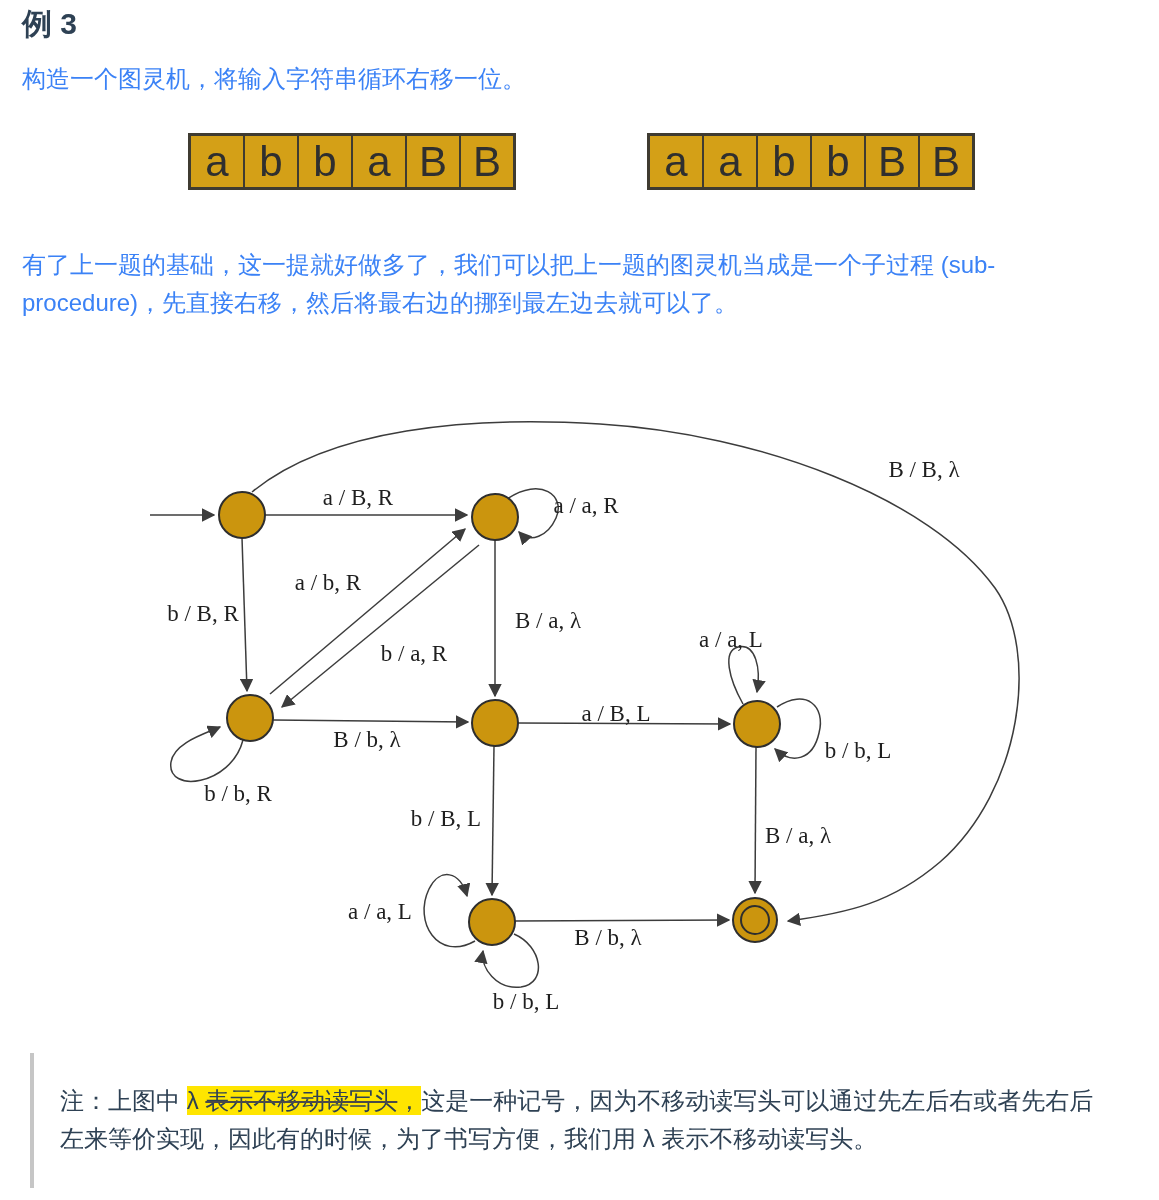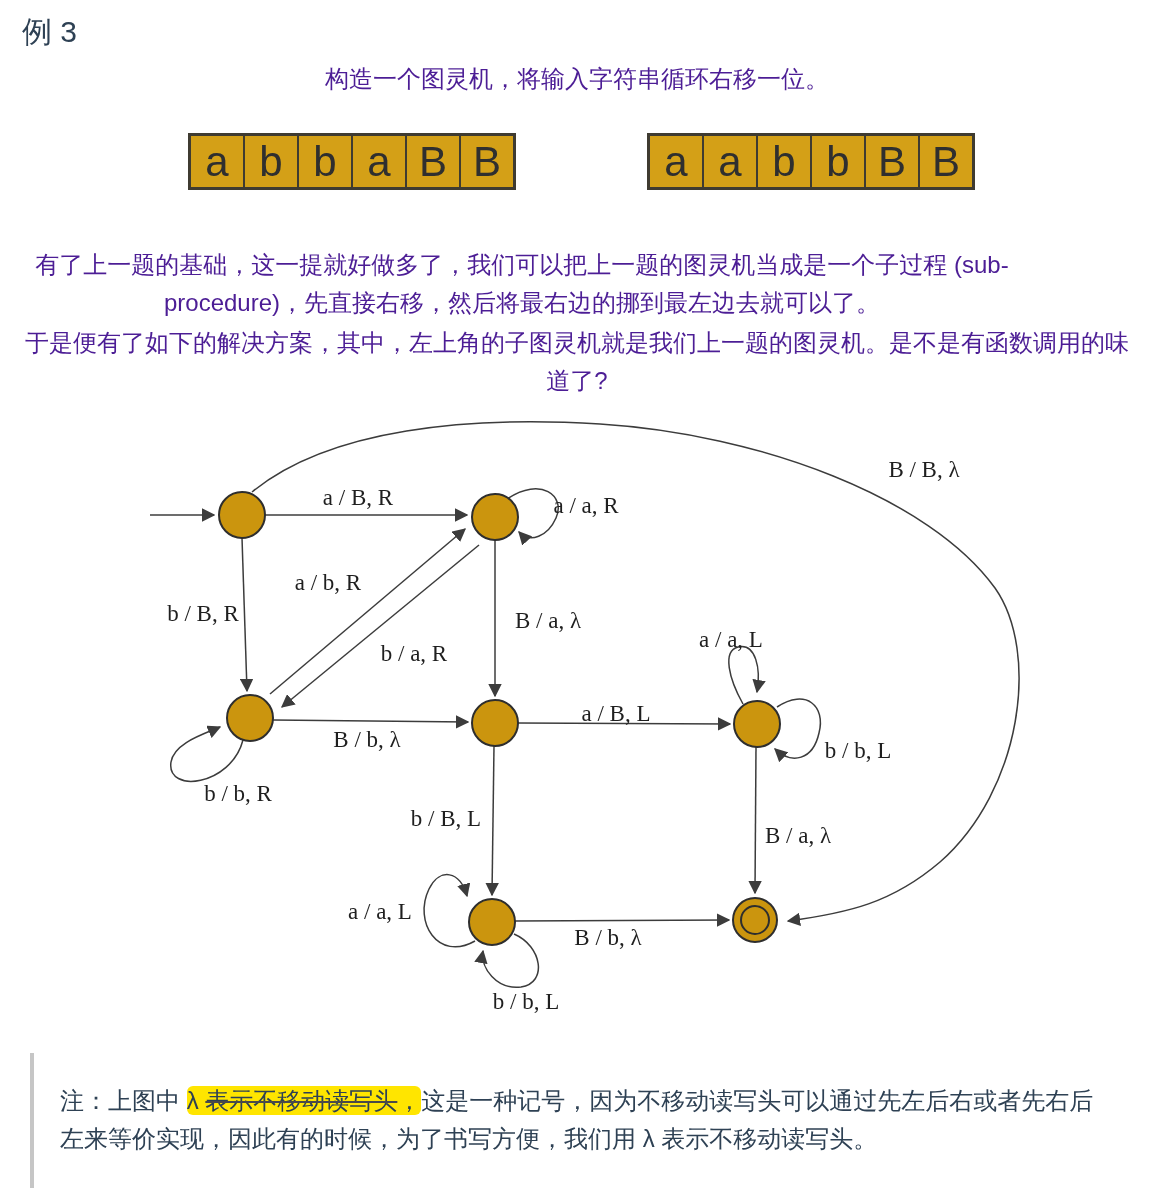--- a/index.html
+++ b/index.html
@@ -2,24 +2,24 @@
 <html><head>
 <meta charset="utf-8">
 <style>
   html,body { margin:0; padding:0; background:#ffffff; }
   .page {
     position:relative; width:1159px; height:1200px; background:#ffffff;
     font-family:"Liberation Sans","DejaVu Sans",sans-serif;
     color:#2e4154; overflow:hidden;
   }
   .heading {
-    position:absolute; left:22px; top:12px;
-    font-size:30px; font-weight:400; color:#2e4154;
+    position:absolute; left:22px; top:4px;
+    font-size:30px; font-weight:700; color:#2e4154;
   }
-  .para { position:absolute; left:22px; font-size:24px; line-height:38px; color:#4c1d95;text-align:center; }
+  .para { position:absolute; left:22px; font-size:24px; line-height:38px; color:#3b82f6; }
   .p1 { top:60px; width:1110px; }
   .p2 { top:232px; width:1000px;margin-top:14px; }
   .p3 { top:324px; width:1110px; }
 
   .tape { position:absolute; top:133px; display:flex; border:3px solid #3f3b31; }
   .tape1 { left:188px; }
   .tape2 { left:647px; }
   .tape .cell {
     width:52px; height:51px; background:#d4a017;
     border-left:2px solid #3f3b31;
@@ -32,21 +32,21 @@
     font-family:"Liberation Serif","DejaVu Serif",serif;
     font-size:23px; fill:#1f1f1f;
   }
 
   .quote {
     position:absolute; left:30px; top:1053px; width:1044px;
     border-left:4px solid #c6c6c6;
     padding:29px 0 30px 26px;
     font-size:24px; line-height:38px; color:#2e4154;
   }
-  .hl { background:#ffe500; padding:1px 0;border-radius:6px; }
+  .hl { background:#ffe500; padding:1px 0; }
   .strike { text-decoration:line-through; text-decoration-thickness:2px; text-decoration-color:#4a4a4a; }
 </style>
 </head>
 <body>
 
 <div class="page">
 
   <div class="heading">例 3</div>
 
   <div class="para p1">构造一个图灵机，将输入字符串循环右移一位。</div>
@@ -63,21 +63,20 @@
   <div class="tape tape2">
     <div class="cell">a</div>
     <div class="cell">a</div>
     <div class="cell">b</div>
     <div class="cell">b</div>
     <div class="cell">B</div>
     <div class="cell">B</div>
   </div>
 
   <div class="para p2">有了上一题的基础，这一提就好做多了，我们可以把上一题的图灵机当成是一个子过程 (sub-procedure)，先直接右移，然后将最右边的挪到最左边去就可以了。</div>
-  <div class="para p3">于是便有了如下的解决方案，其中，左上角的子图灵机就是我们上一题的图灵机。是不是有函数调用的味道了?</div>
 
   <svg class="tmdiagram" width="1159" height="620" viewBox="0 418 1159 620">
     <defs>
       <marker id="arrow" viewBox="0 0 10 10" refX="9" refY="5" markerWidth="9" markerHeight="9" orient="auto-start-reverse">
         <path d="M0 0 L10 5 L0 10 z" fill="#3c3c3c"></path>
       </marker>
     </defs>
 
     <g stroke="#3c3c3c" stroke-width="1.5" fill="none">
 

